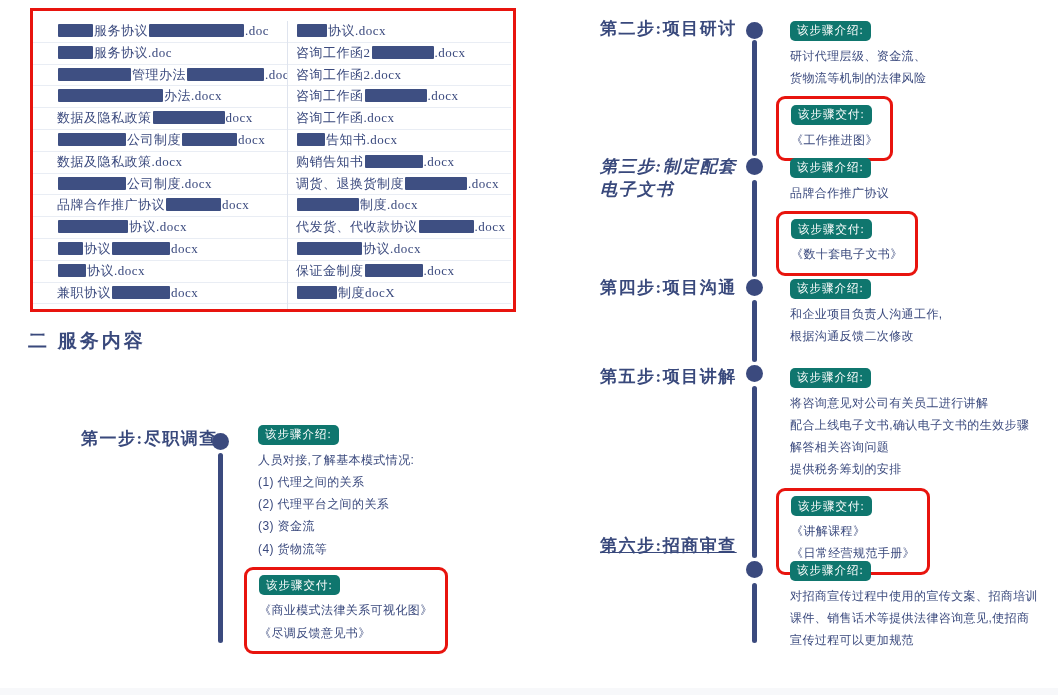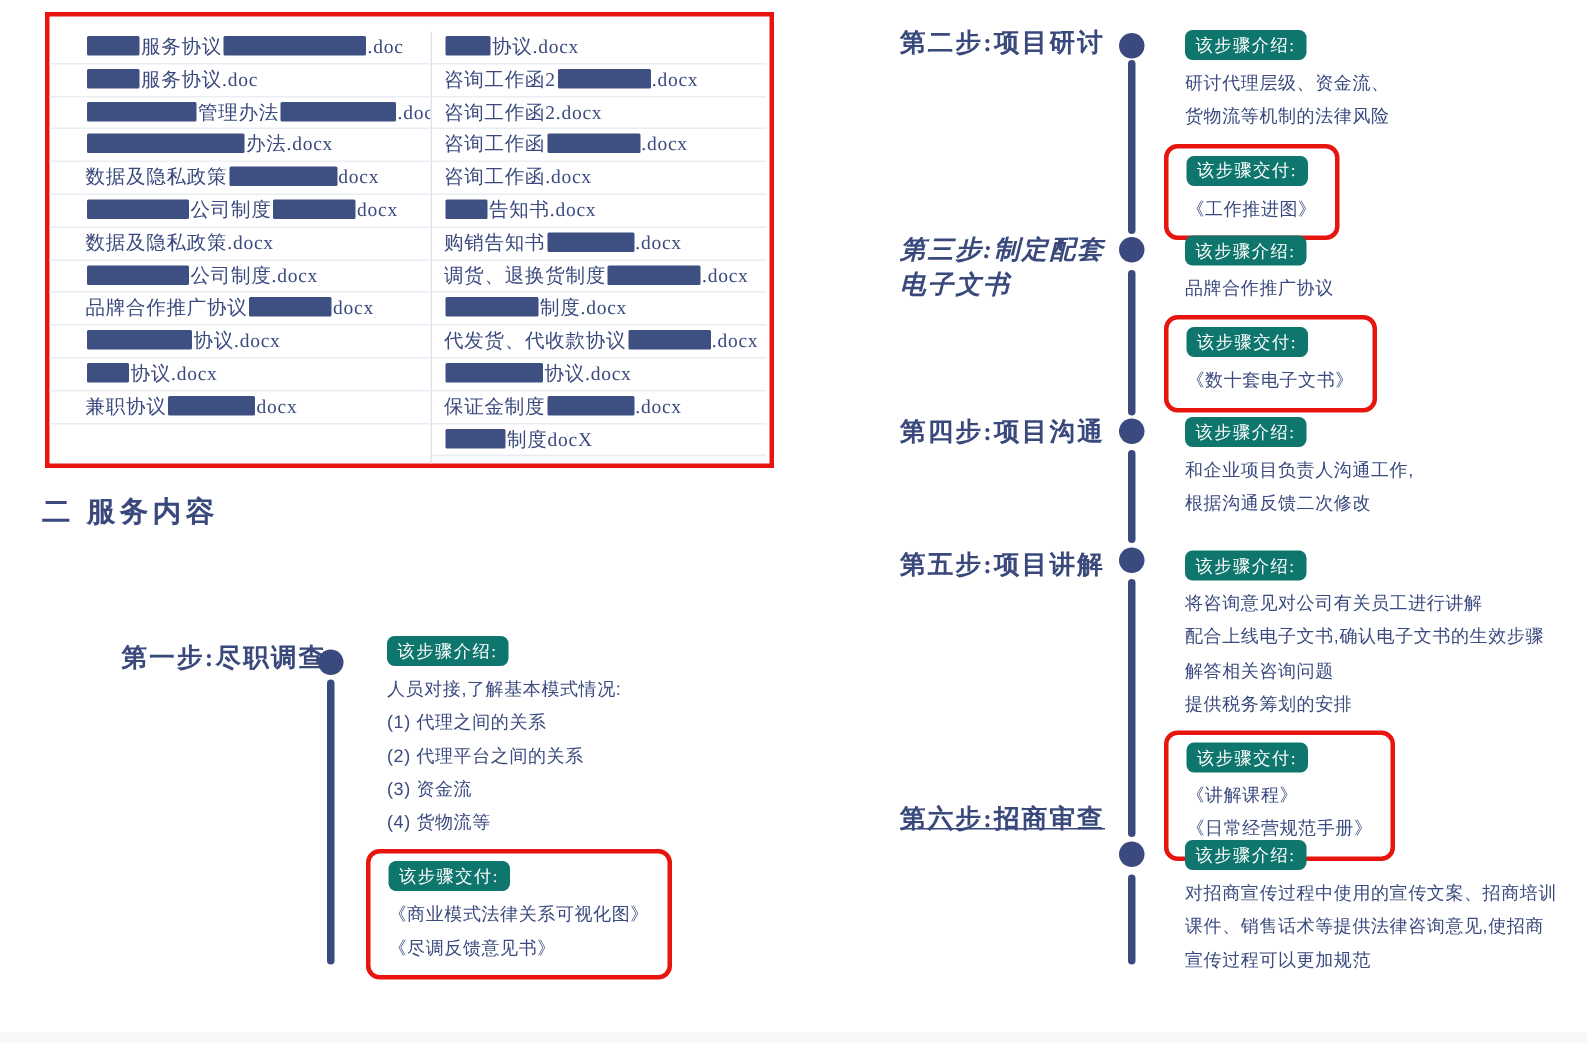--- a/index.html
+++ b/index.html
@@ -70,20 +70,21 @@
       <div class="file-row"><span class="bar" style="width: 35px;"></span><span class="ftext">服务协议</span><span class="bar" style="width: 95px;"></span><span class="ftext">.doc</span></div>
       <div class="file-row"><span class="bar" style="width: 35px;"></span><span class="ftext">服务协议.doc</span></div>
       <div class="file-row"><span class="bar" style="width: 73px;"></span><span class="ftext">管理办法</span><span class="bar" style="width: 77px;"></span><span class="ftext">.docx</span></div>
       <div class="file-row"><span class="bar" style="width: 105px;"></span><span class="ftext">办法.docx</span></div>
       <div class="file-row"><span class="ftext">数据及隐私政策</span><span class="bar" style="width: 72px;"></span><span class="ftext">docx</span></div>
       <div class="file-row"><span class="bar" style="width: 68px;"></span><span class="ftext">公司制度</span><span class="bar" style="width: 55px;"></span><span class="ftext">docx</span></div>
       <div class="file-row"><span class="ftext">数据及隐私政策.docx</span></div>
       <div class="file-row"><span class="bar" style="width: 68px;"></span><span class="ftext">公司制度.docx</span></div>
       <div class="file-row"><span class="ftext">品牌合作推广协议</span><span class="bar" style="width: 55px;"></span><span class="ftext">docx</span></div>
       <div class="file-row"><span class="bar" style="width: 70px;"></span><span class="ftext">协议.docx</span></div>
+      <div class="file-row"><span class="bar" style="width: 25px;"></span><span class="ftext">协议</span><span class="bar" style="width: 58px;"></span><span class="ftext">docx</span></div>
       <div class="file-row"><span class="bar" style="width: 28px;"></span><span class="ftext">协议.docx</span></div>
       <div class="file-row"><span class="ftext">兼职协议</span><span class="bar" style="width: 58px;"></span><span class="ftext">docx</span></div>
     </div>
   <div class="file-col right" id="file-col-right">
       <div class="file-row"><span class="bar" style="width: 30px;"></span><span class="ftext">协议.docx</span></div>
       <div class="file-row"><span class="ftext">咨询工作函2</span><span class="bar" style="width: 62px;"></span><span class="ftext">.docx</span></div>
       <div class="file-row"><span class="ftext">咨询工作函2.docx</span></div>
       <div class="file-row"><span class="ftext">咨询工作函</span><span class="bar" style="width: 62px;"></span><span class="ftext">.docx</span></div>
       <div class="file-row"><span class="ftext">咨询工作函.docx</span></div>
       <div class="file-row"><span class="bar" style="width: 28px;"></span><span class="ftext">告知书.docx</span></div>

